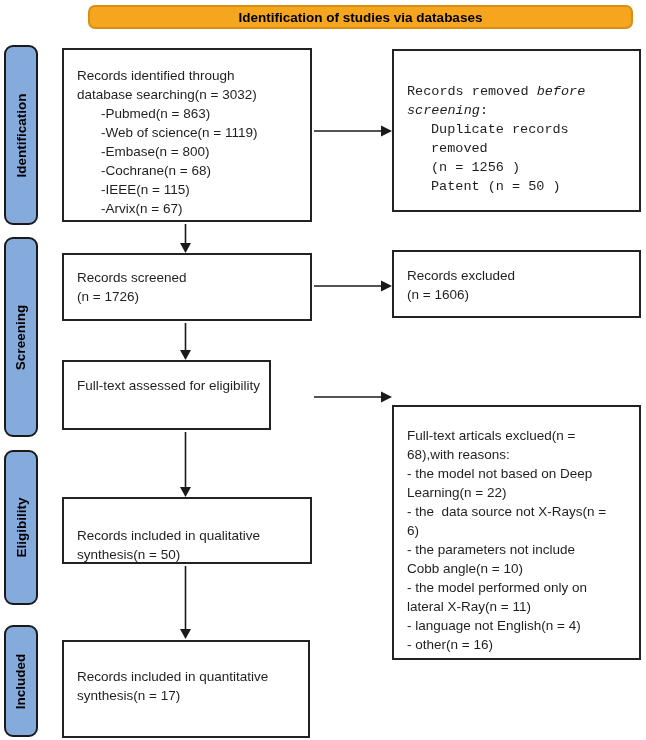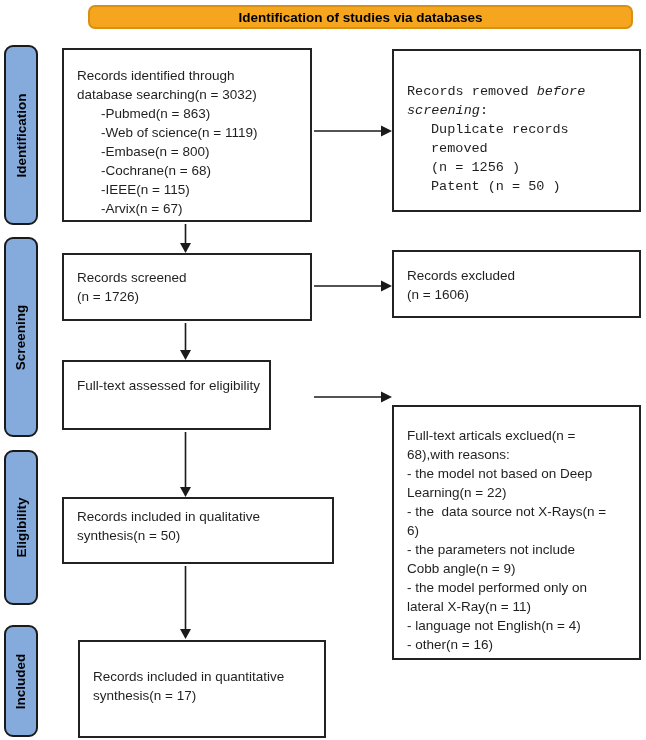--- a/index.html
+++ b/index.html
@@ -39,22 +39,22 @@
   }
   .fbox div { white-space:pre-wrap; }
   .indent { padding-left:24px; }
 
   .b1  { left:62px;  top:48px;  width:250px; height:174px; padding:16px 8px 0 13px; }
   .rb1 { left:392px; top:49px;  width:249px; height:163px; padding:31px 8px 0 13px;font-family:Liberation Mono, monospace; }
   .b2  { left:62px;  top:253px; width:250px; height:68px;  padding:13px 8px 16px 13px; }
   .rb2 { left:392px; top:250px; width:249px; height:68px;  padding:14px 8px 0 13px; }
   .b3  { left:62px;  top:360px; width:209px; height:70px;  padding:14px 8px 0 13px; }
   .rb3 { left:392px; top:362px; width:249px; height:255px; padding:19px 6px 0 13px;margin-top:43px; }
-  .b4  { left:62px;  top:497px; width:272px; height:67px;  padding:8px 8px 0 13px; }
-  .b5  { left:62px;  top:640px; width:248px; height:98px;  padding:25px 8px 0 13px;margin-left:16px; }
+  .b4  { left:62px;  top:497px; width:250px; height:67px;  padding:27px 8px 0 13px; }
+  .b5  { left:62px;  top:640px; width:248px; height:98px;  padding:25px 8px 0 13px; }
 
   .arrow-layer { position:absolute; left:0; top:0; width:646px; height:740px; pointer-events:none; }
   .arrow-layer line    { stroke:#1a1a1a; stroke-width:1.6; }
   .arrow-layer polygon { fill:#1a1a1a; }
 </style>
 </head>
 <body>
 
 <div class="canvas">
 
@@ -109,21 +109,21 @@
   </div>
 
   <div class="fbox rb3">
     <div>Full-text articals exclued(n =</div>
     <div>68),with reasons:</div>
     <div>- the model not based on Deep</div>
     <div>Learning(n = 22)</div>
     <div>- the  data source not X-Rays(n =</div>
     <div>6)</div>
     <div>- the parameters not include</div>
-    <div>Cobb angle(n = 9)</div>
+    <div>Cobb angle(n = 10)</div>
     <div>- the model performed only on</div>
     <div>lateral X-Ray(n = 11)</div>
     <div>- language not English(n = 4)</div>
     <div>- other(n = 16)</div>
   </div>
 
   <div class="fbox b4">
     <div>Records included in qualitative</div>
     <div>synthesis(n = 50)</div>
   </div>

